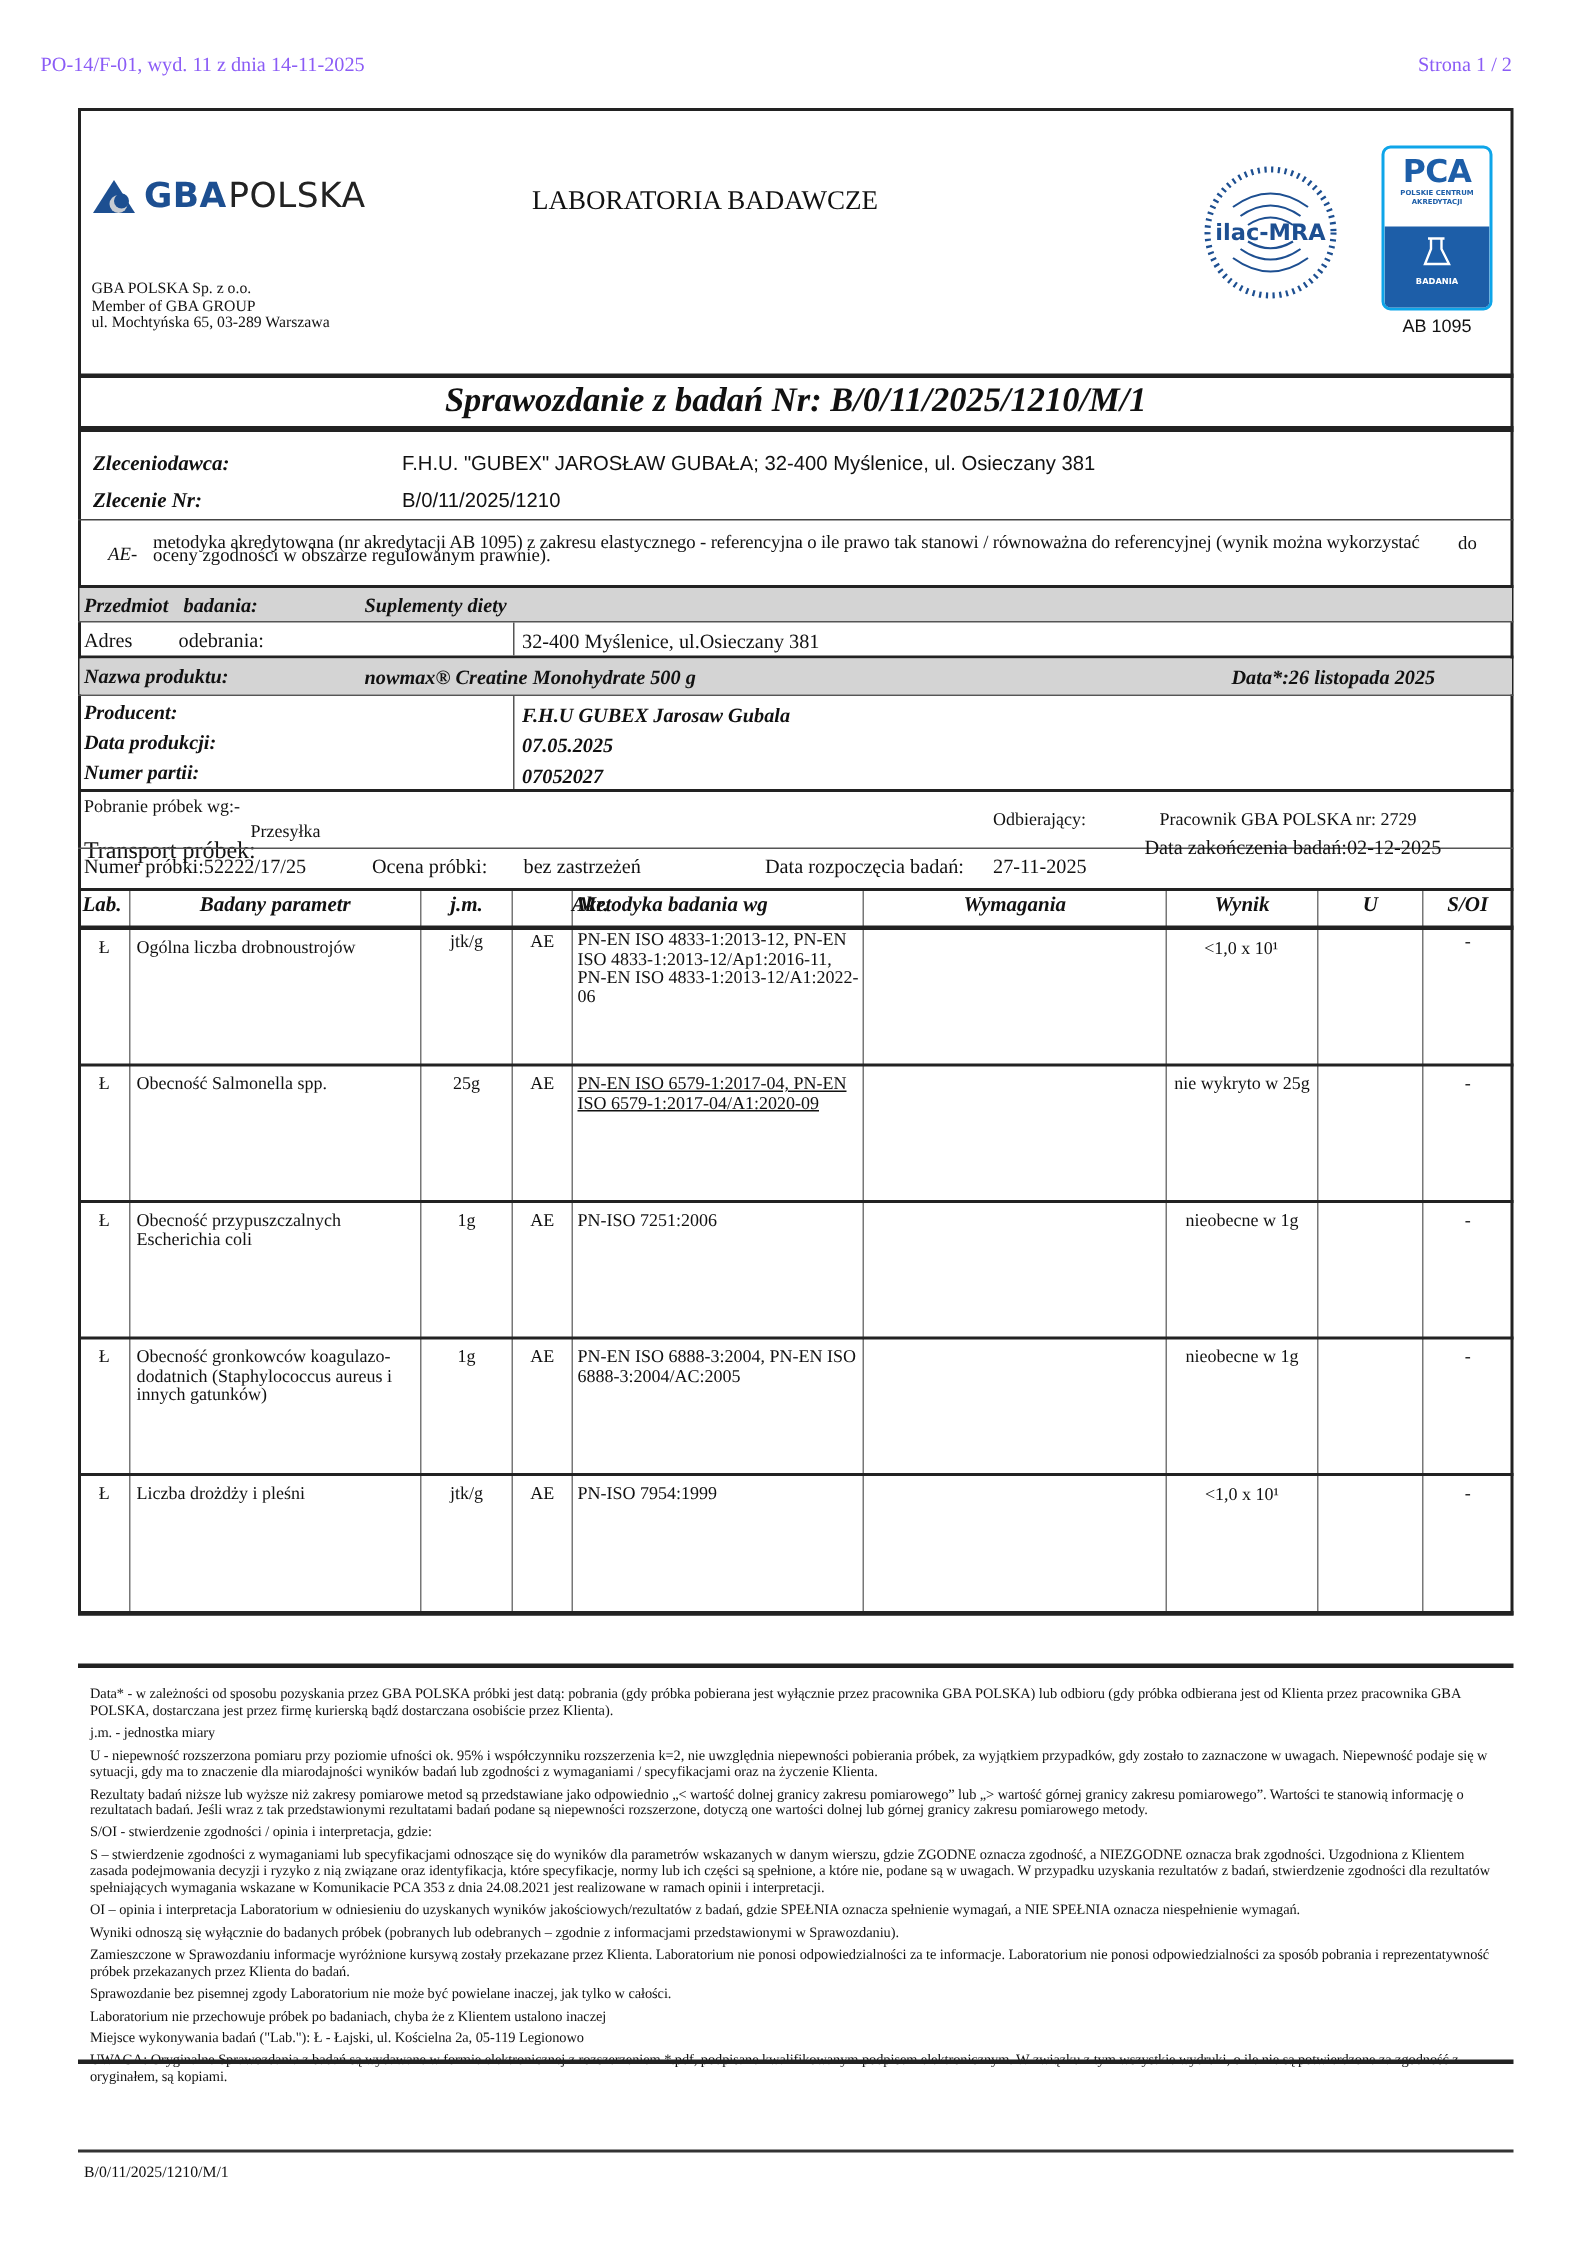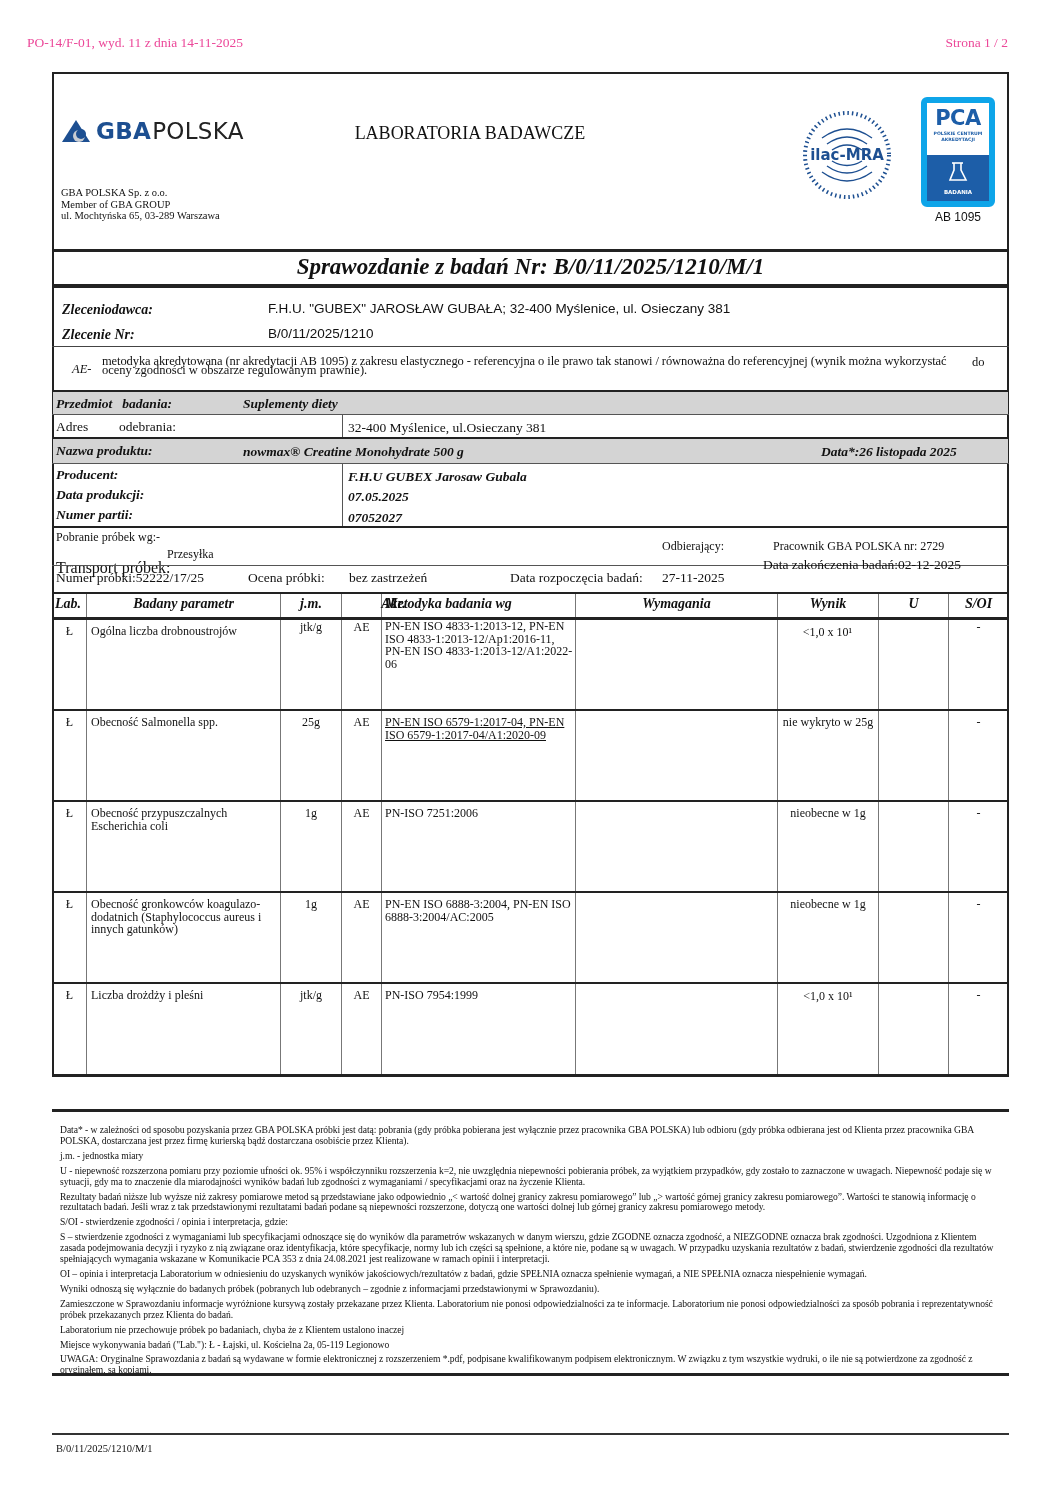--- a/index.html
+++ b/index.html
@@ -1,33 +1,33 @@
 <!DOCTYPE html>
 <html><head>
 <meta charset="utf-8">
 <style>
   * { box-sizing: border-box; margin: 0; padding: 0; }
   html, body { width: 1061px; height: 1500px; background: #fff; }
   body { font-family: "Liberation Serif", "DejaVu Serif", serif; color: #111; position: relative; overflow: hidden; }
   .abs { position: absolute; }
-  .top-hdr { top: 35px; font-size: 13.5px; color: #ec4899; }
+  .top-hdr { top: 35px; font-size: 13.5px; color: #8b5cf6; }
   #doc-code { left: 27px; }
   #page-num { right: 53px; }
 
   
   .frame { left: 52px; top: 72px; width: 957px; height: 1005px; border: 2px solid #222; }
   .logo { left: 62px; top: 118px; display: flex; align-items: center; font-family: "DejaVu Sans", "Liberation Sans", sans-serif; font-size: 23px; letter-spacing: 0.3px; }
   .logo .gba { color: #1d4f91; font-weight: bold; }
   .logo .pl { color: #222; font-weight: normal; margin-left: 1px; }
   .logo svg { margin-right: 4px; }
   .lab-title { left: 240px; width: 460px; top: 122px; text-align: center; font-size: 18px; line-height: 22px; }
   .company { left: 61px; top: 187px; font-size: 10.5px; line-height: 11.5px; }
 
   .ilac { left: 802px; top: 110px; }
-  .pca { left: 921px; top: 97px; width: 74px; height: 110px; border: 6px solid #0ea5e9; border-radius: 6px; overflow: hidden; background: #fff; }
+  .pca { left: 921px; top: 97px; width: 74px; height: 110px; border: 2px solid #0ea5e9; border-radius: 6px; overflow: hidden; background: #fff; }
   .pca .pca-top { height: 52px; text-align: center; }
   .pca .pca-logo { font-family: "DejaVu Sans", "Liberation Sans", sans-serif; font-weight: bold; font-size: 21px; color: #1d5ea8; line-height: 26px; padding-top: 2px; letter-spacing: -0.5px; }
   .pca .pca-sub { font-family: "DejaVu Sans", sans-serif; font-size: 4.6px; font-weight: bold; color: #1d5ea8; line-height: 6px; }
   .pca .pca-bot { height: 58px; background: #1d5ea8; color: #fff; text-align: center; font-family: "DejaVu Sans", sans-serif; font-size: 5.5px; font-weight: bold; padding-top: 6px; }
   .pca .pca-bot svg { display: block; margin: 0 auto 6px; }
   .ab { left: 921px; top: 210px; width: 74px; text-align: center; font-family: "Liberation Sans", sans-serif; font-size: 12px; }
 
   .hline { position: absolute; left: 52px; width: 957px; background: #222; }
 
   .report-title { left: 52px; width: 957px; top: 254px; text-align: center; font-size: 23px; font-weight: bold; font-style: italic; }
@@ -253,20 +253,21 @@
 <div class="abs notes">
   <p>Data* - w zależności od sposobu pozyskania przez GBA POLSKA próbki jest datą: pobrania (gdy próbka pobierana jest wyłącznie przez pracownika GBA POLSKA) lub odbioru (gdy próbka odbierana jest od Klienta przez pracownika GBA POLSKA, dostarczana jest przez firmę kurierską bądź dostarczana osobiście przez Klienta).</p>
   <p>j.m. - jednostka miary</p>
   <p>U - niepewność rozszerzona pomiaru przy poziomie ufności ok. 95% i współczynniku rozszerzenia k=2, nie uwzględnia niepewności pobierania próbek, za wyjątkiem przypadków, gdy zostało to zaznaczone w uwagach. Niepewność podaje się w sytuacji, gdy ma to znaczenie dla miarodajności wyników badań lub zgodności z wymaganiami / specyfikacjami oraz na życzenie Klienta.</p>
   <p>Rezultaty badań niższe lub wyższe niż zakresy pomiarowe metod są przedstawiane jako odpowiednio „&lt; wartość dolnej granicy zakresu pomiarowego” lub „&gt; wartość górnej granicy zakresu pomiarowego”. Wartości te stanowią informację o rezultatach badań. Jeśli wraz z tak przedstawionymi rezultatami badań podane są niepewności rozszerzone, dotyczą one wartości dolnej lub górnej granicy zakresu pomiarowego metody.</p>
   <p>S/OI - stwierdzenie zgodności / opinia i interpretacja, gdzie:</p>
   <p>S – stwierdzenie zgodności z wymaganiami lub specyfikacjami odnoszące się do wyników dla parametrów wskazanych w danym wierszu, gdzie ZGODNE oznacza zgodność, a NIEZGODNE oznacza brak zgodności. Uzgodniona z Klientem zasada podejmowania decyzji i ryzyko z nią związane oraz identyfikacja, które specyfikacje, normy lub ich części są spełnione, a które nie, podane są w uwagach. W przypadku uzyskania rezultatów z badań, stwierdzenie zgodności dla rezultatów spełniających wymagania wskazane w Komunikacie PCA 353 z dnia 24.08.2021 jest realizowane w ramach opinii i interpretacji.</p>
   <p>OI – opinia i interpretacja Laboratorium w odniesieniu do uzyskanych wyników jakościowych/rezultatów z badań, gdzie SPEŁNIA oznacza spełnienie wymagań, a NIE SPEŁNIA oznacza niespełnienie wymagań.</p>
   <p>Wyniki odnoszą się wyłącznie do badanych próbek (pobranych lub odebranych – zgodnie z informacjami przedstawionymi w Sprawozdaniu).</p>
   <p>Zamieszczone w Sprawozdaniu informacje wyróżnione kursywą zostały przekazane przez Klienta. Laboratorium nie ponosi odpowiedzialności za te informacje. Laboratorium nie ponosi odpowiedzialności za sposób pobrania i reprezentatywność próbek przekazanych przez Klienta do badań.</p>
+  <p>Sprawozdanie bez pisemnej zgody Laboratorium nie może być powielane inaczej, jak tylko w całości.</p>
   <p>Laboratorium nie przechowuje próbek po badaniach, chyba że z Klientem ustalono inaczej</p>
   <p>Miejsce wykonywania badań ("Lab."): Ł - Łajski, ul. Kościelna 2a, 05-119 Legionowo</p>
   <p>UWAGA: Oryginalne Sprawozdania z badań są wydawane w formie elektronicznej z rozszerzeniem *.pdf, podpisane kwalifikowanym podpisem elektronicznym. W związku z tym wszystkie wydruki, o ile nie są potwierdzone za zgodność z oryginałem, są kopiami.</p>
 </div>
 <div class="hline" style="top:1373px;height:3px;"></div>
 
 <div class="hline" style="top:1433px;height:2px;background:#333;"></div>
 <div class="abs footer-code">B/0/11/2025/1210/M/1</div>
 
 </body></html>

